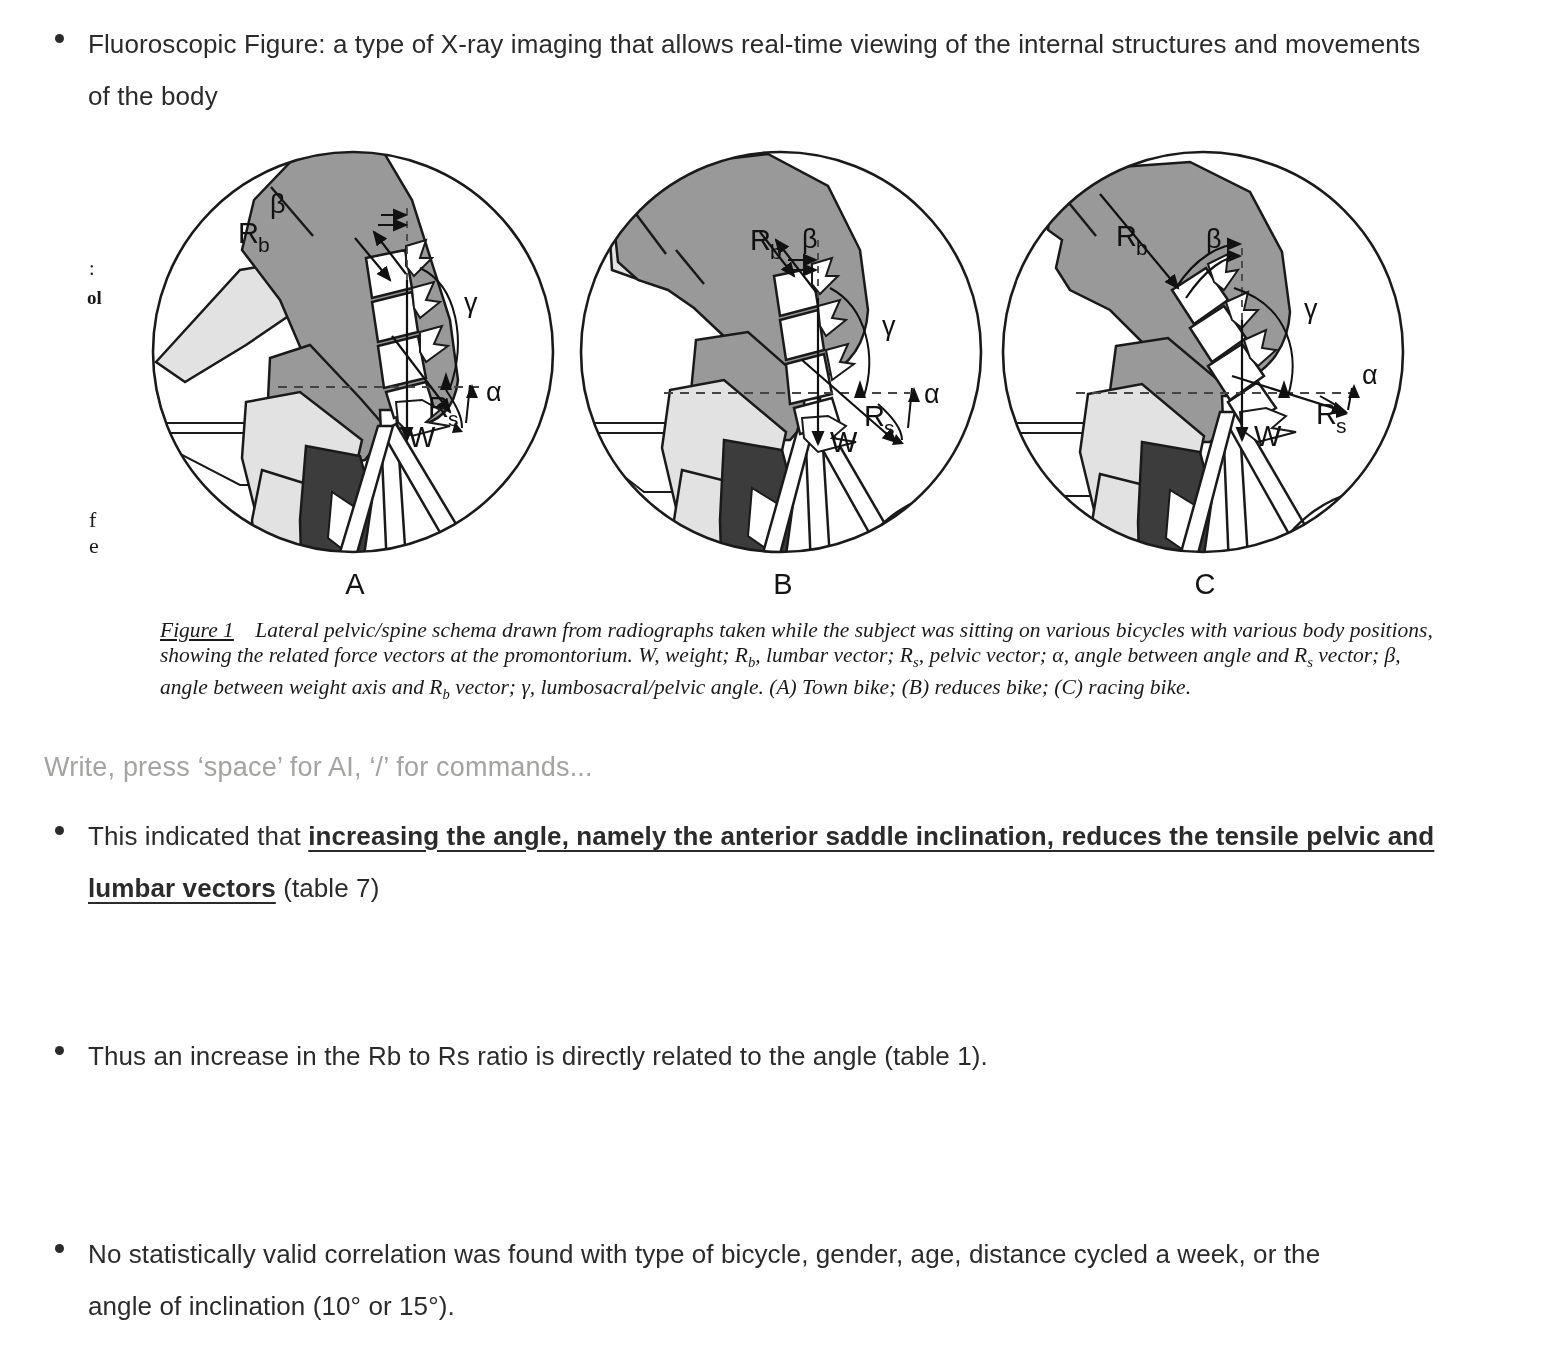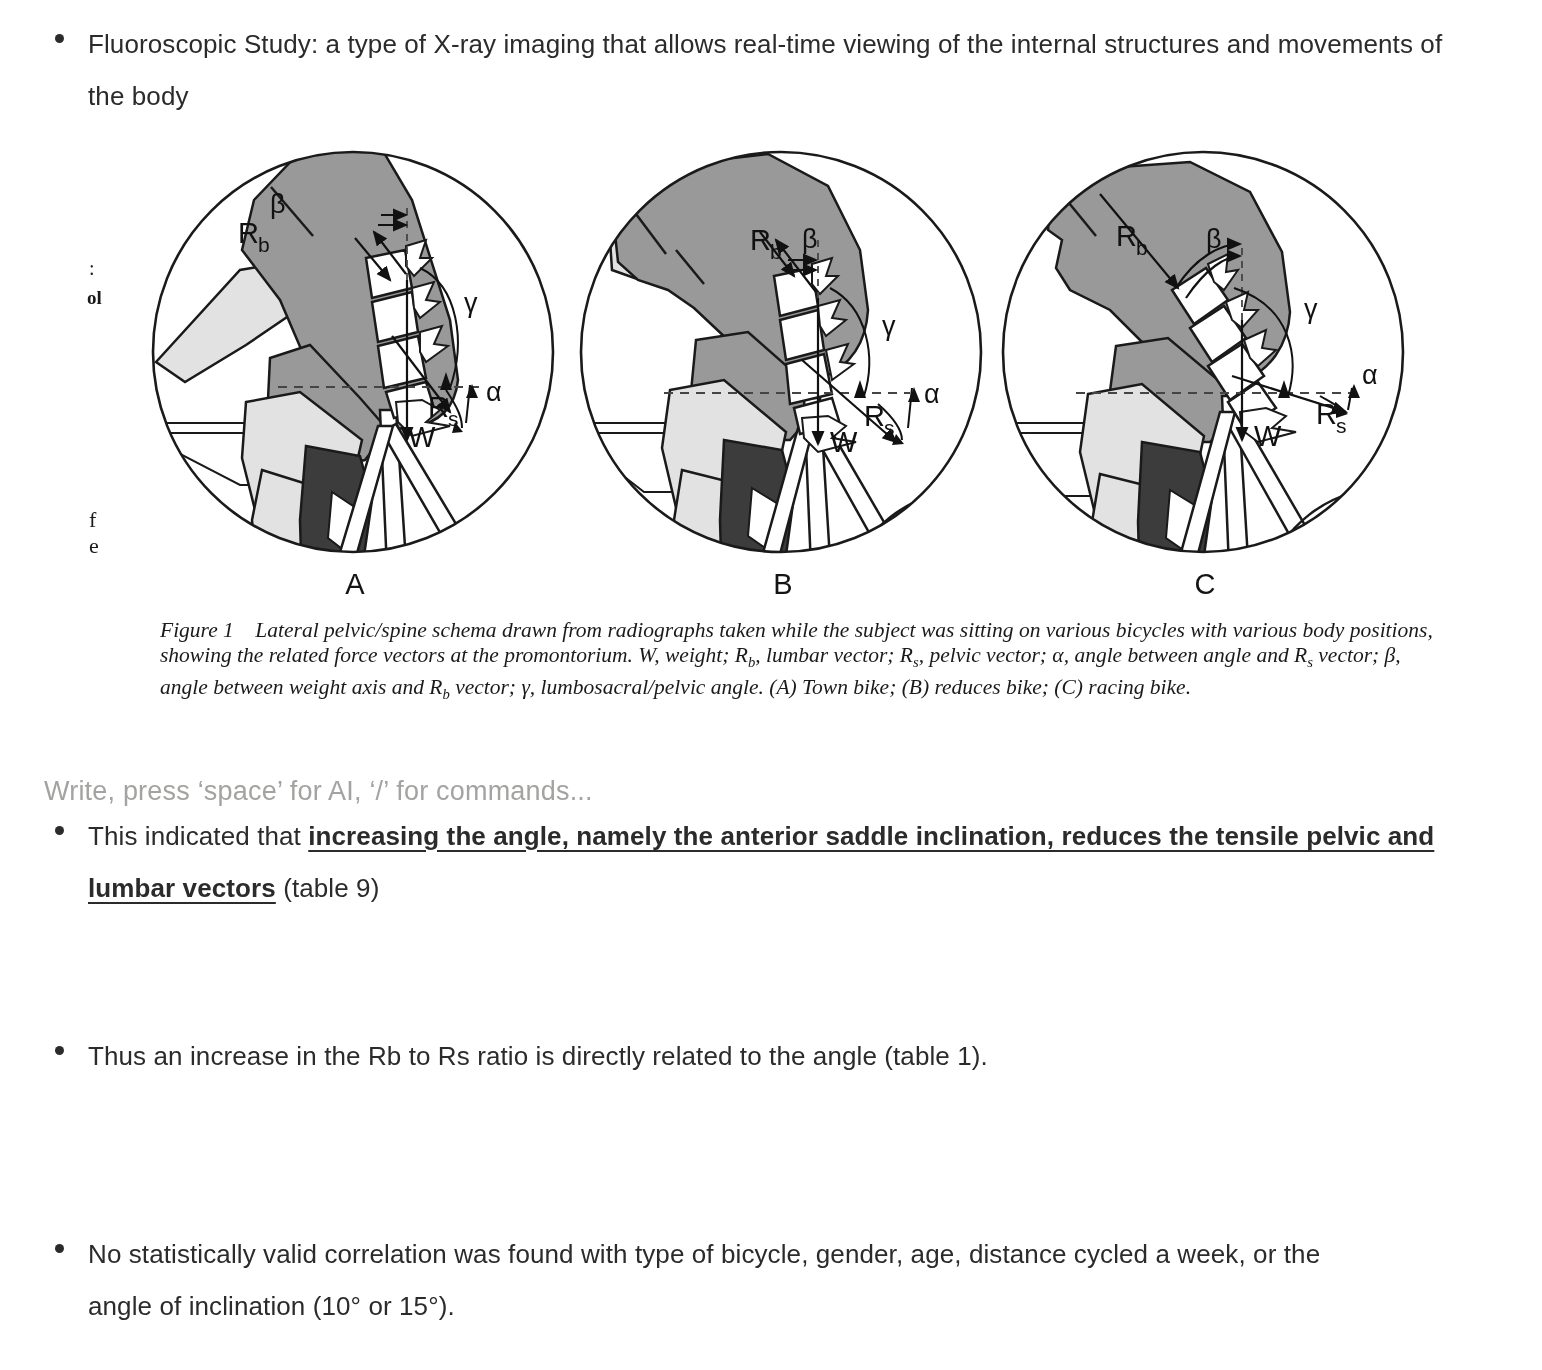--- a/index.html
+++ b/index.html
@@ -71,42 +71,41 @@
     left:10px;
     top:478px;
     width:1275px;
     font-family:"Liberation Serif", serif;
     font-style:italic;
     font-size:21.5px;
     line-height:25px;
     color:#1a1a1a;
     text-align:left;
   }
-  .caption .fignum{font-style:italic;}
+  .caption .fignum{font-style:italic;text-decoration:underline;}
   .caption sub{font-size:.68em;font-style:italic;}
 
   
   .placeholder{
     position:absolute;
     left:44px;top:752px;
     font-size:27px;
     color:#a3a3a1;
     letter-spacing:.2px;
-    margin-top:24px;
   }
 </style>
 </head>
 <body>
 
 <div class="doc">
 
   <div class="bullet-row" style="left:55px;top:18px;width:1390px;">
     <div class="bullet-dot"></div>
     <div class="bullet-text">
-      <span>Fluoroscopic Study:</span>
+      <span>Fluoroscopic Figure:</span>
       <b>a type of X-ray imaging that allows real-time viewing of the internal structures and movements of the body</b>
     </div>
   </div>
 
   <div class="gutter colon">:</div>
   <div class="gutter ol">ol</div>
   <div class="gutter f">f</div>
   <div class="gutter e">e</div>
 
   <div class="figure-wrap">
@@ -381,21 +380,21 @@
     </div>
   </div>
 
   <div class="placeholder">Write, press ‘space’ for AI, ‘/’ for commands...</div>
 
   <div class="bullet-row" style="left:55px;top:810px;width:1390px;">
     <div class="bullet-dot"></div>
     <div class="bullet-text">
       <span>This indicated that</span>
       <u>increasing the angle, namely the anterior saddle inclination, reduces the tensile pelvic and lumbar vectors</u>
-      <span>(table 9)</span>
+      <span>(table 7)</span>
     </div>
   </div>
 
   <div class="bullet-row" style="left:55px;top:1030px;width:1390px;">
     <div class="bullet-dot"></div>
     <div class="bullet-text">Thus an increase in the Rb to Rs ratio is directly related to the angle (table 1).</div>
   </div>
 
 
   <div class="bullet-row" style="left:55px;top:1228px;width:1330px;">

